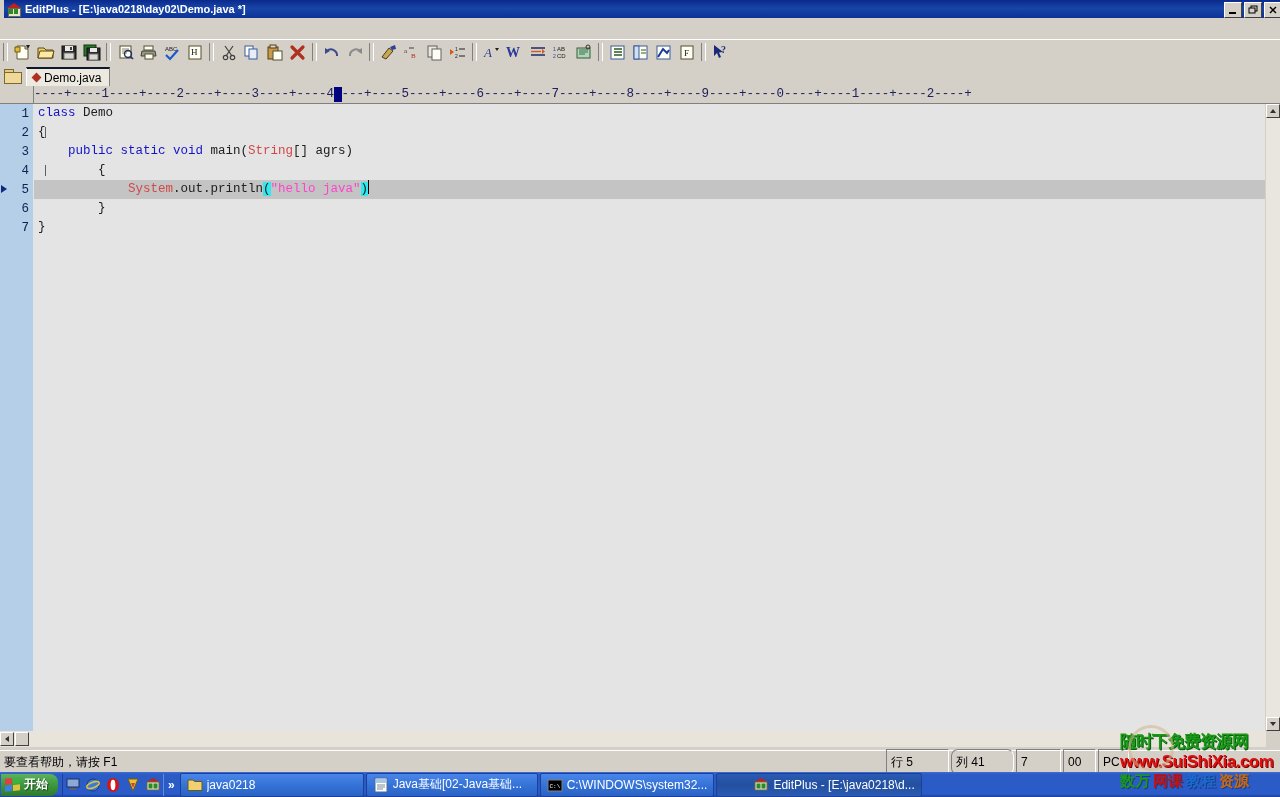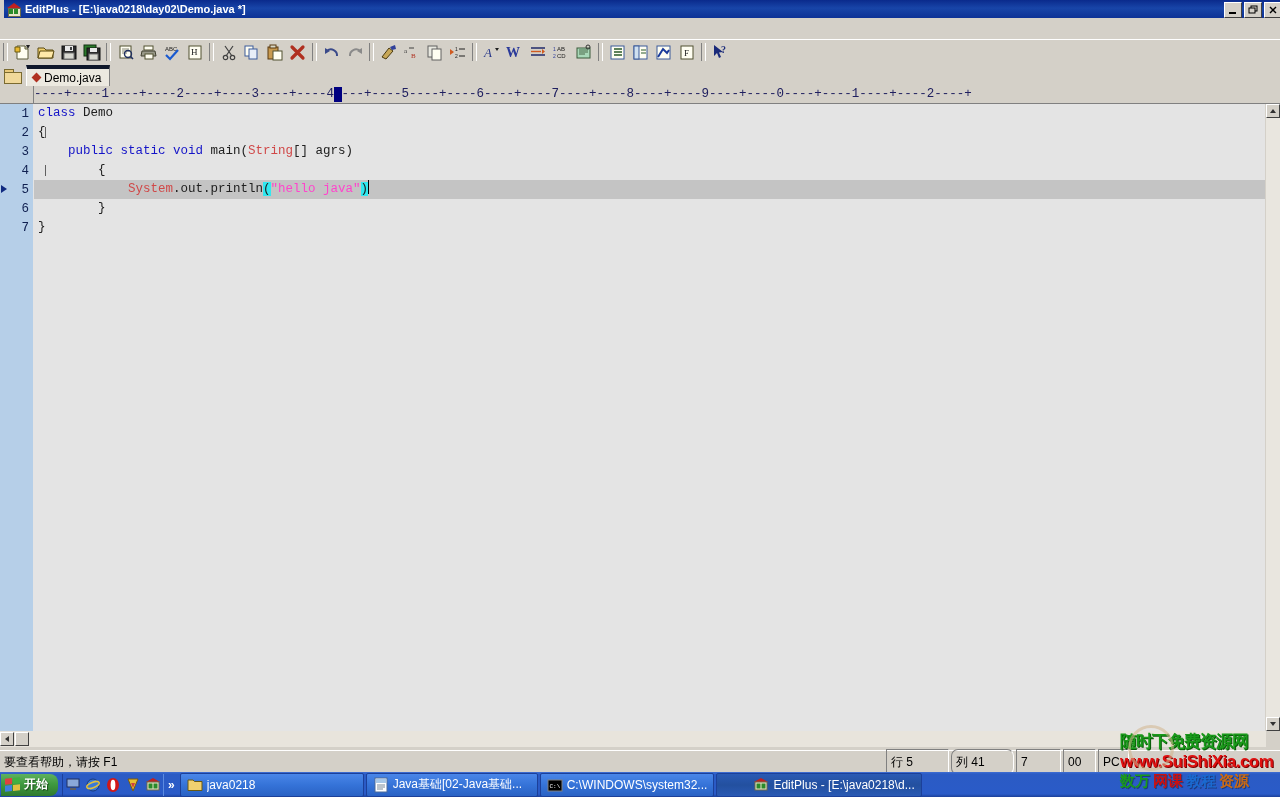--- a/index.html
+++ b/index.html
@@ -74,21 +74,21 @@
 
   
   .tabstrip{
     position:absolute;left:0;top:64px;width:1280px;height:22px;background:#d4d0c8;
     display:flex;align-items:flex-end;
   }
   .tab-folder-icon{width:18px;height:15px;margin:0 4px 2px 4px;position:relative;}
   .tab-folder-icon .tabtop{position:absolute;left:0;top:0;width:8px;height:3px;background:#e8c87a;border:1px solid #7a6a30;border-bottom:none;}
   .tab-folder-icon .fbody{position:absolute;left:0;top:3px;width:16px;height:10px;background:#f0d89a;border:1px solid #7a6a30;}
   .tab{
-    height:17px;background:#ece9e0;border-top:4px solid #0f172a;border-left:1px solid #ffffff;
+    height:17px;background:#ece9e0;border-top:2px solid #0f172a;border-left:1px solid #ffffff;
     border-right:1px solid #808080;
     display:flex;align-items:center;padding:0 8px 0 6px;font-size:12px;color:#000;
     white-space:nowrap;
   }
   .tab .dot{
     width:7px;height:7px;background:#b03020;margin-right:4px;flex:0 0 auto;
     transform:rotate(45deg);
   }
 
   

